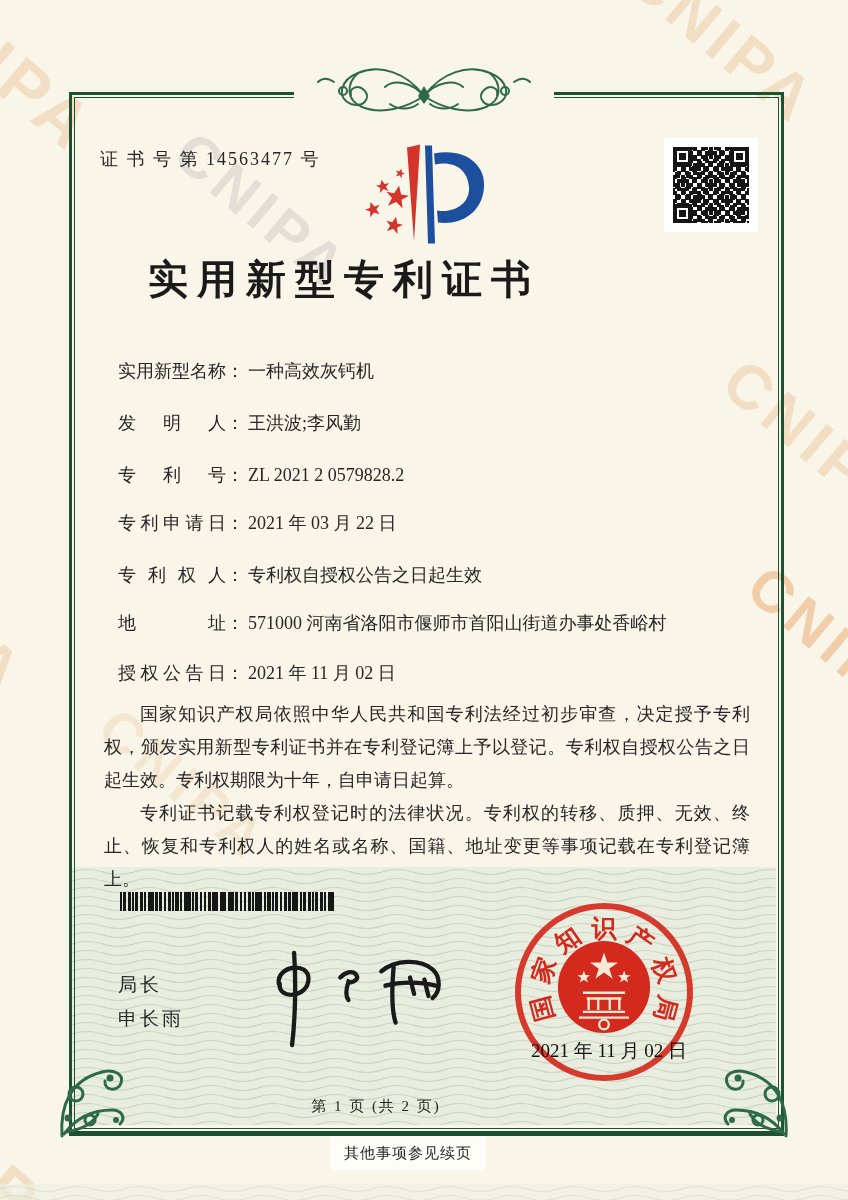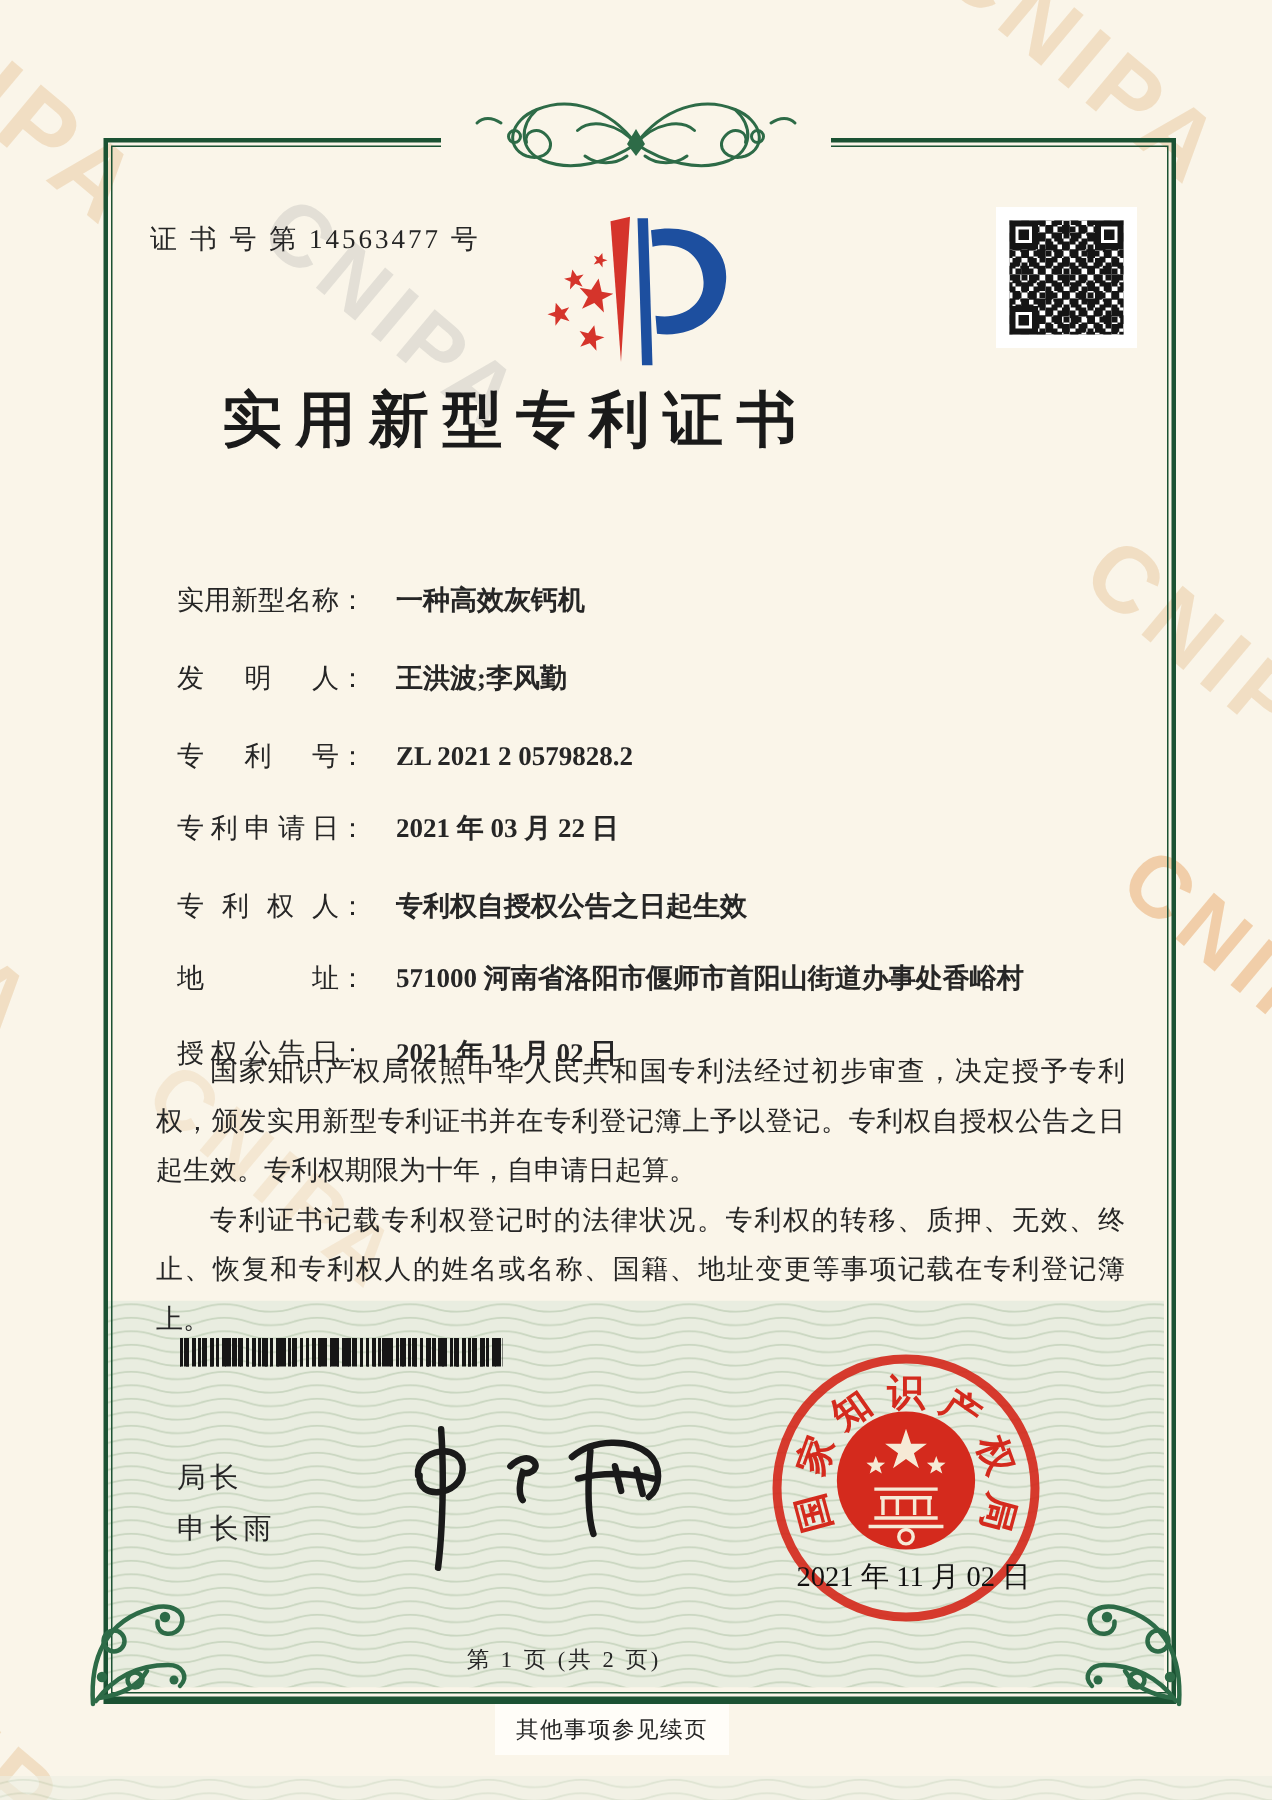--- a/index.html
+++ b/index.html
@@ -58,22 +58,22 @@
   .finder::after{content:"";position:absolute;inset:2px;background:#151515;}
   .finder-tl{left:0;top:0;}
   .finder-tr{right:0;top:0;}
   .finder-bl{left:0;bottom:0;}
   .title{left:0;top:252px;width:688px;text-align:center;z-index:2;
     font-size:40px;font-weight:bold;letter-spacing:9px;color:#1a1a1a;}
 
   
   .row{position:absolute;left:118px;z-index:2;font-size:18px;white-space:nowrap;}
   .row .lbl{display:inline-block;width:108px;vertical-align:bottom;
-    text-align:justify;text-align-last:justify;text-justify:inter-character;margin-top:29px;}
-  .row .val{margin-left:20px;font-weight:bold;}
+    text-align:justify;text-align-last:justify;text-justify:inter-character;}
+  .row .val{margin-left:4px;}
   .pair2{position:absolute;left:250px;top:0;white-space:nowrap;}
   .pair2 .lbl2{letter-spacing:1px;}
 
   
   .paras{left:104px;top:698px;width:646px;z-index:2;font-size:18px;line-height:33px;text-align:justify;}
   .paras p{margin:0;text-indent:2em;}
 
   
   .barcode{left:120px;top:892px;width:215px;height:19px;z-index:2;
     background-image:

